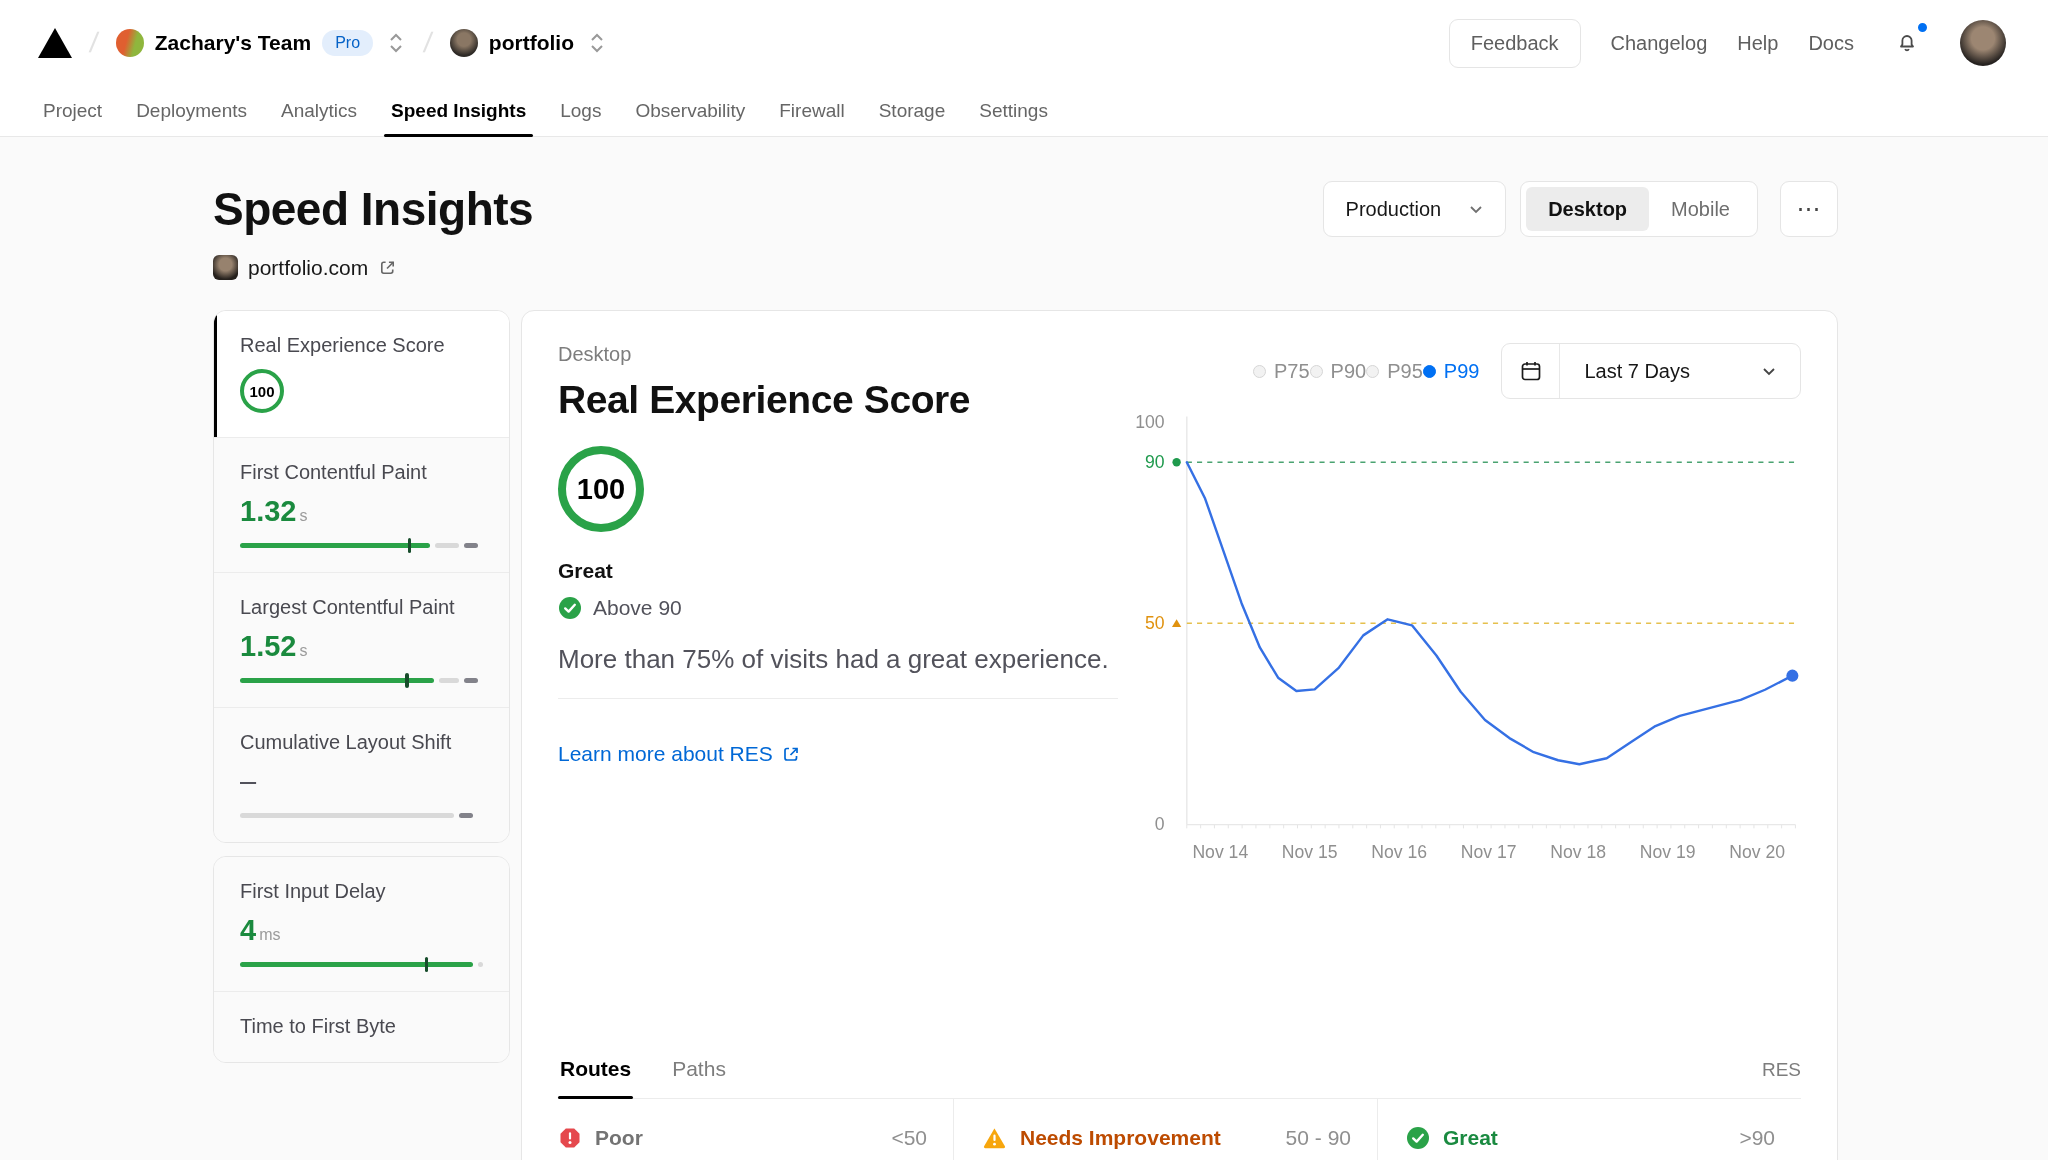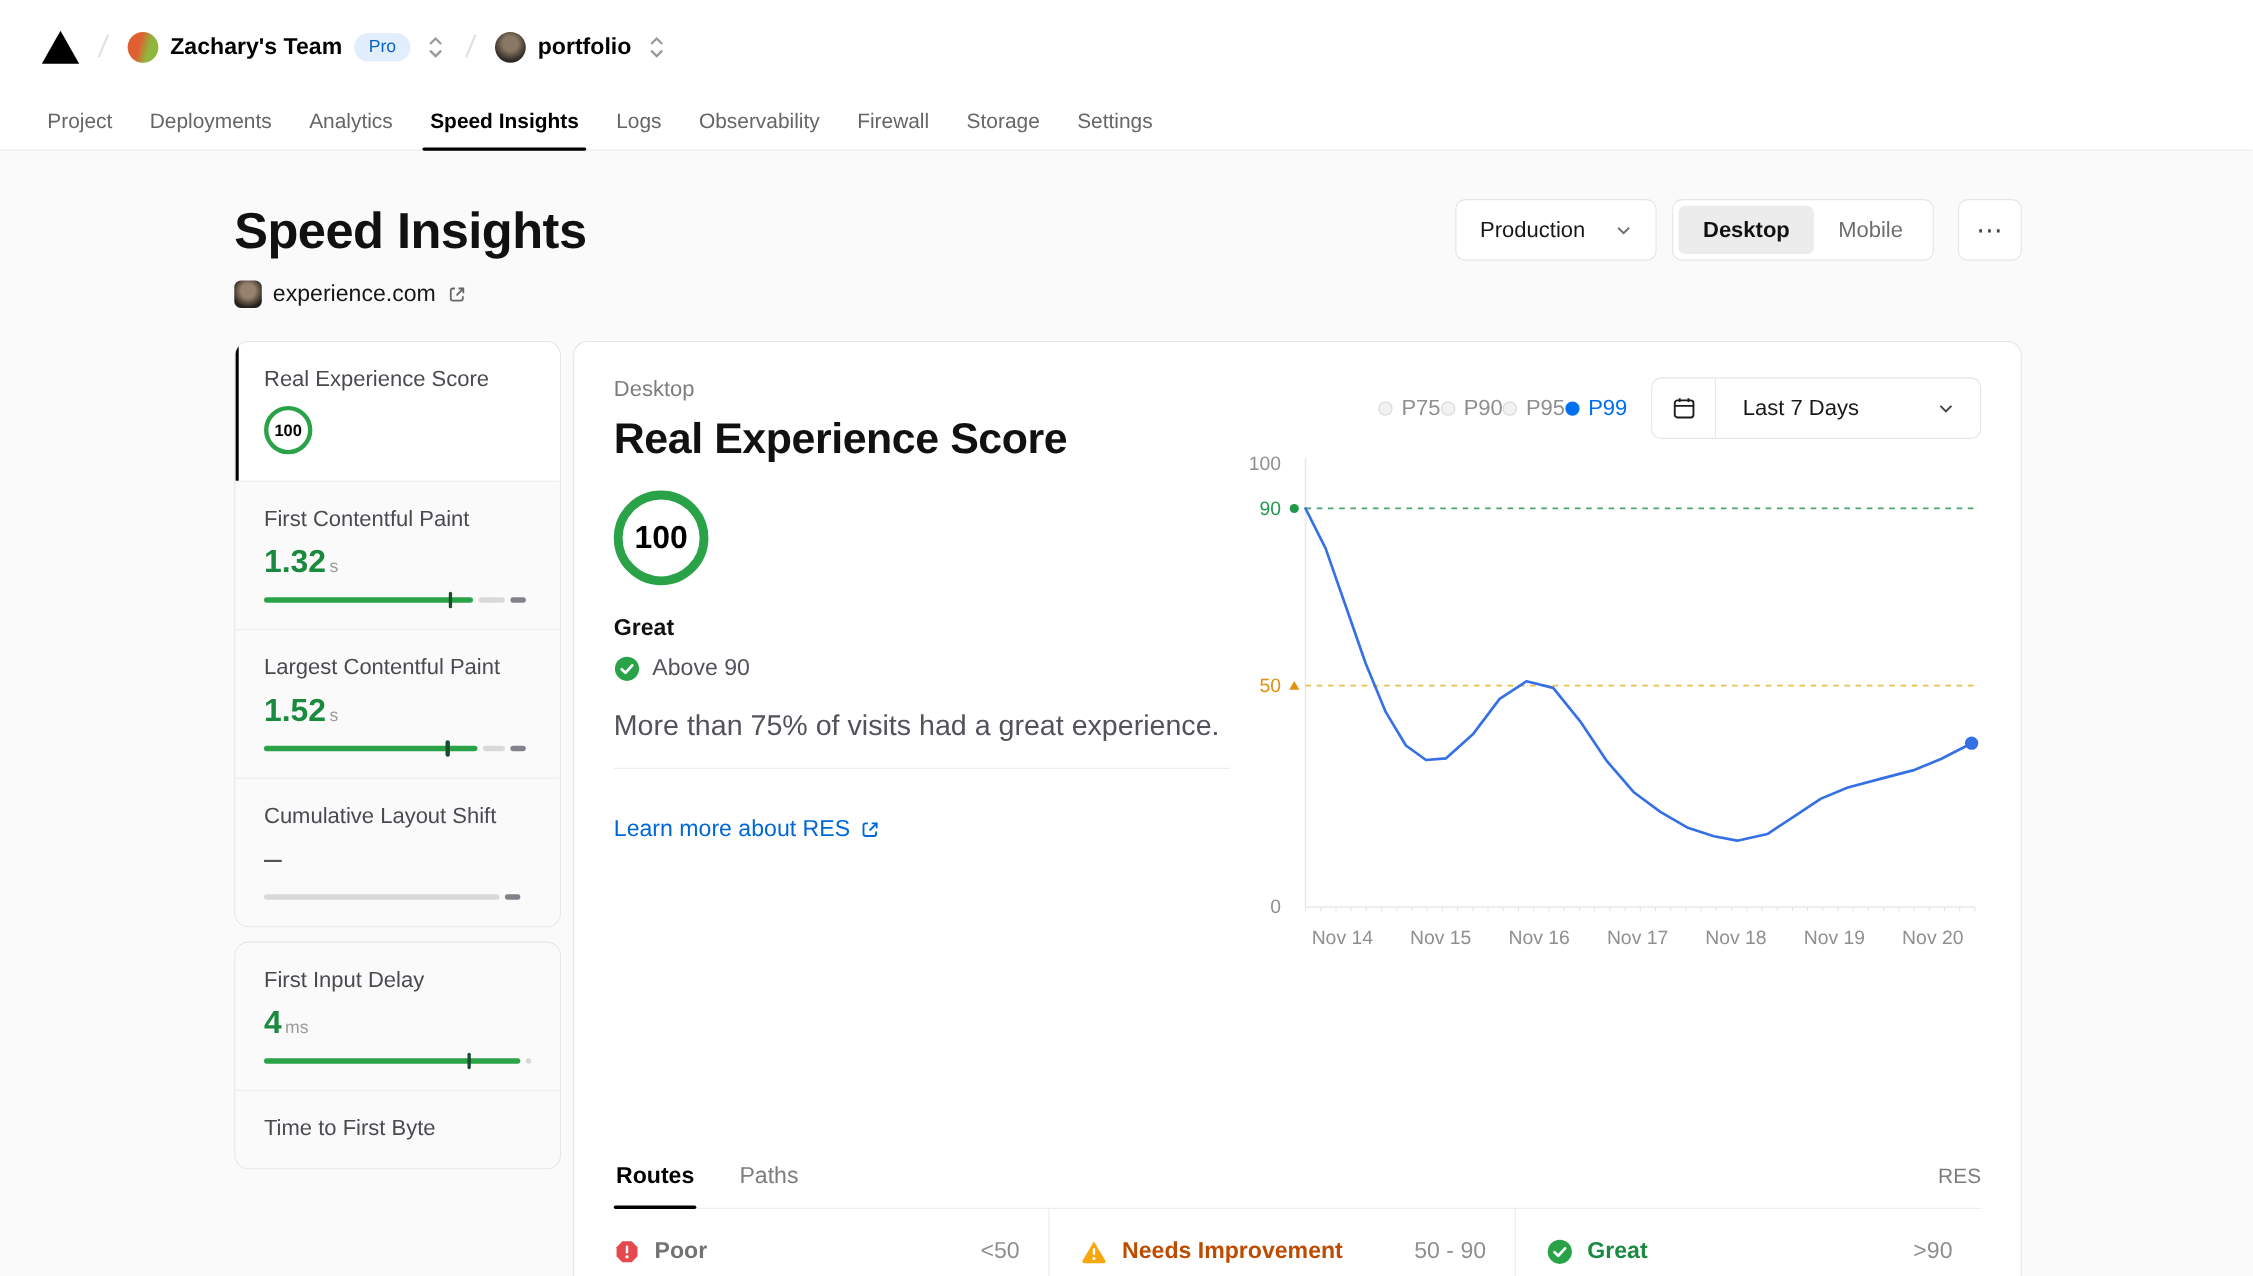--- a/index.html
+++ b/index.html
@@ -131,20 +131,34 @@
     <div class="crumb">
       <span class="av proj-av"></span>
       <span class="crumb-name">portfolio</span>
       <span class="selector-ic">
         <svg class="ic" width="20" height="24" viewBox="0 0 20 24" fill="none" stroke="#999" stroke-width="2">
             <polyline points="5,9 10,4 15,9"></polyline>
             <polyline points="5,15 10,20 15,15"></polyline>
           </svg>
       </span>
     </div>
+    <div class="header-right">
+      <button class="feedback-btn">Feedback</button>
+      <a class="header-link" href="#">Changelog</a>
+      <a class="header-link" href="#">Help</a>
+      <a class="header-link" href="#">Docs</a>
+      <span class="bell-wrap">
+        <svg class="ic" width="24" height="24" viewBox="0 0 24 24" fill="none" stroke="#4b4b4b" stroke-width="1.8" stroke-linejoin="round">
+            <path d="M18 15.5H6l1.4-2.1V9.6A4.6 4.6 0 0 1 12 5a4.6 4.6 0 0 1 4.6 4.6v3.8L18 15.5Z"></path>
+            <path d="M10.2 18a1.9 1.9 0 0 0 3.6 0"></path>
+          </svg>
+        <span class="bell-dot"></span>
+      </span>
+      <span class="av user-av"></span>
+    </div>
   </div>
   <div class="tabs-row">
     <span class="tab">Project</span>
     <span class="tab">Deployments</span>
     <span class="tab">Analytics</span>
     <span class="tab active">Speed Insights</span>
     <span class="tab">Logs</span>
     <span class="tab">Observability</span>
     <span class="tab">Firewall</span>
     <span class="tab">Storage</span>
@@ -168,21 +182,21 @@
         <span class="seg">Mobile</span>
       </div>
       <button class="more-btn">
         <span>⋯</span>
       </button>
     </div>
   </div>
 
   <div class="domain-row">
     <span class="fav"></span>
-    <span class="domain-name">experience.com</span>
+    <span class="domain-name">portfolio.com</span>
     <span class="ext-ic">
       <svg class="ic" width="19" height="19" viewBox="0 0 20 20" fill="none" stroke="#666" stroke-width="1.7">
           <path d="M8 4.5H6a2 2 0 0 0-2 2V14a2 2 0 0 0 2 2h7.5a2 2 0 0 0 2-2v-2"></path>
           <path d="M11.5 4.5H16V9"></path>
           <path d="M16 4.5 9.5 11"></path>
         </svg>
     </span>
   </div>
 
   <div class="grid">

